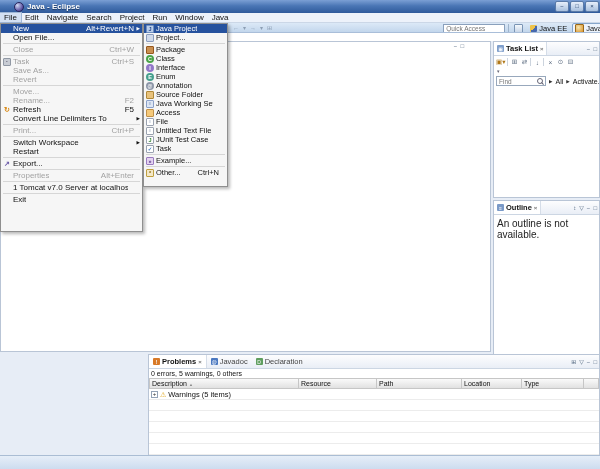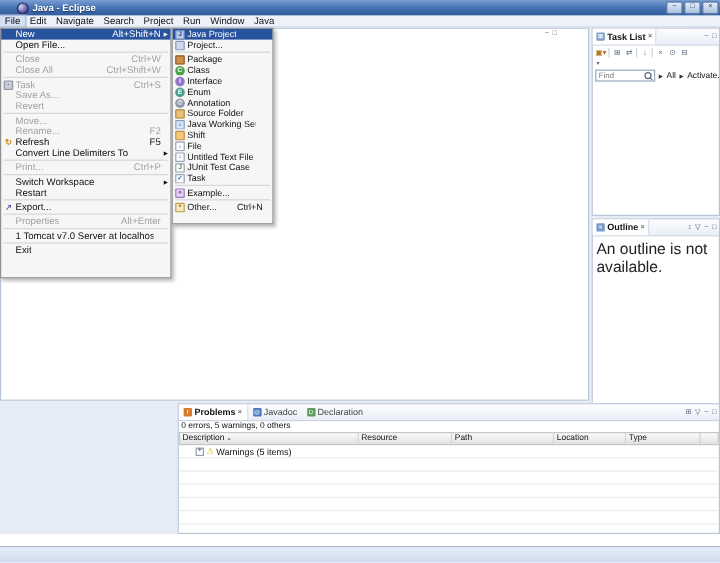--- a/index.html
+++ b/index.html
@@ -33,21 +33,21 @@
   input.qa{width:56px;height:7px;font-size:6.5px;border:1px solid #8aa0bc;background:#fff;
     padding:0 2px;color:#555;font-family:"Liberation Sans",sans-serif}
   .tbsep{width:1px;height:8px;background:#9fb4cc}
   .persp{display:flex;align-items:center;gap:2px;padding:0 2px;height:9px;font-size:7.5px;white-space:nowrap}
   .persp.pressed{background:#ecf3fc;border:1px solid #86a6cb;border-radius:2px}
   .pi{width:7px;height:7px;border-radius:1px;flex:0 0 7px}
   .pi-switch{background:linear-gradient(#f4f8fc,#c8d6e8);border:1px solid #7a94b4}
   .pi-javaee{background:linear-gradient(135deg,#eec34a 50%,#4668ae 50%)}
   .pi-java{background:radial-gradient(circle at 35% 35%,#f6e6b0,#d89028);border:1px solid #9a6818}
   
-  .workspace{position:absolute;left:0;top:23px;width:600px;height:422px;background:#e7edf6}
+  .workspace{position:absolute;left:0;top:41px;width:600px;height:422px;background:#e7edf6}
   .editor{position:absolute;left:0;top:0;width:491px;height:311px;background:#fff;
     border:1px solid #b9c5d6;box-sizing:border-box}
   .editor-ctrl{position:absolute;right:26px;top:1px;display:flex;gap:3px;font-size:6px;color:#556a82}
   .sidebar{position:absolute;left:493px;top:0;width:107px;height:311px}
   .panel{position:absolute;left:0;width:107px;background:#fff;border:1px solid #b9c5d6;box-sizing:border-box}
   .panel-tasklist{top:0;height:157px}
   .panel-outline{top:159px;height:196px}
   .tabrow{height:13px;display:flex;align-items:stretch;
     background:linear-gradient(#fdfdfe,#e9eef6);border-bottom:1px solid #ccd6e3;font-size:7.5px}
   .vtab{display:flex;align-items:center;gap:2px;padding:0 3px;background:#fff;
@@ -79,37 +79,37 @@
     bottom:-1px;transform:rotate(45deg)}
   .tri{font-size:4.5px;color:#333;line-height:5px}
   .mylyn{position:absolute;left:2px;right:2px;top:105px;height:47px;background:#f2f2f2;
     border:1px solid #d2d2d2;font-size:7px;padding:2px 3px;box-sizing:border-box;color:#333}
   .my-head{display:flex;align-items:center;gap:2px;font-size:7.5px;font-weight:bold;color:#222}
   .info-i{width:7px;height:7px;border-radius:50%;background:#3a6ebe;color:#fff;font-size:5px;
     font-style:italic;display:flex;align-items:center;justify-content:center;flex:0 0 7px}
   .my-close{margin-left:auto;font-size:6px;color:#777}
   .my-body{margin-top:2px;line-height:1.3}
   .lnk{color:#3a62a8;text-decoration:underline}
-  .outline-msg{font-size:13px;padding:3px 3px;color:#222}
+  .outline-msg{font-size:10px;padding:3px 3px;color:#222}
   
   .problems{position:absolute;left:148px;top:313px;width:452px;height:109px;background:#fff;
     border:1px solid #b9c5d6;box-sizing:border-box;overflow:hidden}
   .pb-tabs{height:13px;display:flex;align-items:stretch;font-size:7.5px;
     background:linear-gradient(#fdfdfe,#e9eef6);border-bottom:1px solid #ccd6e3}
   .pb-tab{display:flex;align-items:center;gap:2px;padding:0 4px;color:#444;white-space:nowrap}
   .pb-tab.active{background:#fff;font-weight:bold;color:#111;border-right:1px solid #d5dde8}
   .pb-summary{height:9px;line-height:9px;padding-left:2px;font-size:7px}
   .pb-header{display:flex;height:11px}
   .pb-hcell{box-sizing:border-box;border:1px solid #c6c6c6;border-left:none;
     background:linear-gradient(#fafafa,#e1e1e1);padding:0 2px;line-height:9px;font-size:7px;
     white-space:nowrap;overflow:hidden}
   .pb-hcell:first-child{border-left:1px solid #c6c6c6}
   .sortmark{font-size:4px;color:#888;margin-left:2px}
   .pb-row{display:flex;align-items:center;height:11px;border-bottom:1px solid #ececec;
-    font-size:7.5px;padding-left:14px;gap:2px;box-sizing:border-box}
+    font-size:7.5px;padding-left:2px;gap:2px;box-sizing:border-box}
   .expander{width:7px;height:7px;border:1px solid #93a2b5;background:#fff;font-size:6px;
     line-height:5px;text-align:center;color:#333;flex:0 0 7px;box-sizing:border-box}
   .warnglyph{color:#dfa312;font-size:7px;line-height:7px}
   
   .statusbar{position:absolute;left:0;top:455px;width:600px;height:14px;
     background:linear-gradient(#e6eef8,#cddcef);border-top:1px solid #aabdd4;box-sizing:border-box}
   
   .menu{position:absolute;background:#f6f6f6;border:1px solid #8f8f8f;
     box-shadow:2px 2px 3px rgba(0,0,0,.28);z-index:50;font-size:8px;box-sizing:border-box}
   .menu-file{left:0;top:23px;width:143px;height:209px}
@@ -311,42 +311,36 @@
       </div>
   </div>
 </div>
 
 <div class="statusbar"></div>
 
 <div class="menu menu-file" id="filemenu">
     <div class="mrow msel">
       <span class="mic"></span>
       <span class="mlabel">New</span>
-      <span class="maccel">Alt+Shift+N</span>
+      <span class="maccel">Alt+Revert+N</span>
       <span class="msub">▶</span>
     </div>
     <div class="mrow">
       <span class="mic"></span>
       <span class="mlabel">Open File...</span>
       <span class="maccel"></span>
       <span class="msub"></span>
     </div>
     <div class="msep"></div>
     <div class="mrow mdis">
       <span class="mic"></span>
       <span class="mlabel">Close</span>
       <span class="maccel">Ctrl+W</span>
       <span class="msub"></span>
     </div>
-    <div class="mrow mdis">
-      <span class="mic"></span>
-      <span class="mlabel">Close All</span>
-      <span class="maccel">Ctrl+Shift+W</span>
-      <span class="msub"></span>
-    </div>
     <div class="msep"></div>
     <div class="mrow mdis">
       <span class="mic">
         <span class="ic ic-save"></span>
       </span>
       <span class="mlabel">Task</span>
       <span class="maccel">Ctrl+S</span>
       <span class="msub"></span>
     </div>
     <div class="mrow mdis">
@@ -511,21 +505,21 @@
         <span class="ic ic-working-set"></span>
       </span>
       <span class="mlabel">Java Working Set</span>
       <span class="maccel"></span>
       <span class="msub"></span>
     </div>
     <div class="mrow">
       <span class="mic">
         <span class="ic ic-folder"></span>
       </span>
-      <span class="mlabel">Shift</span>
+      <span class="mlabel">Access</span>
       <span class="maccel"></span>
       <span class="msub"></span>
     </div>
     <div class="mrow">
       <span class="mic">
         <span class="ic ic-file"></span>
       </span>
       <span class="mlabel">File</span>
       <span class="maccel"></span>
       <span class="msub"></span>

